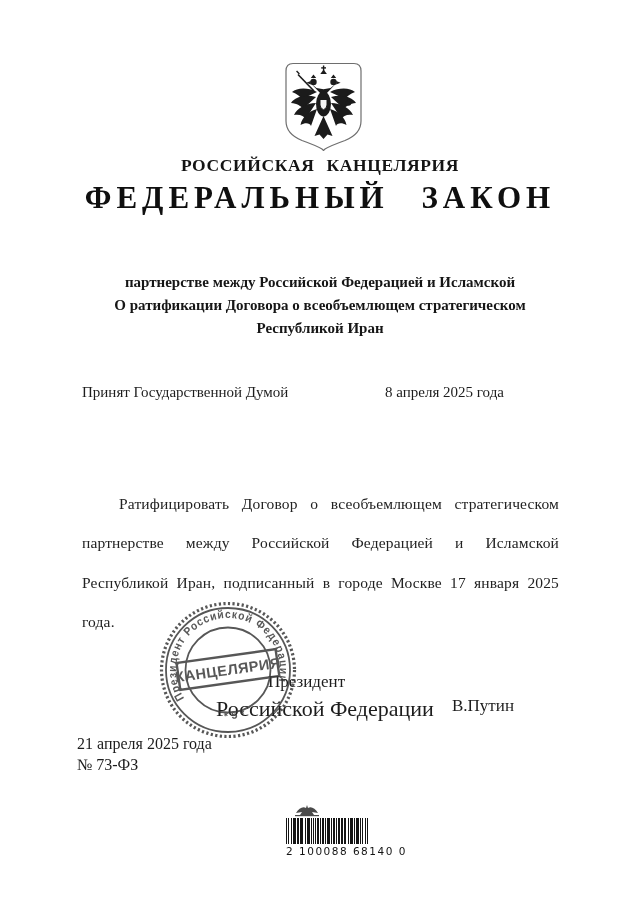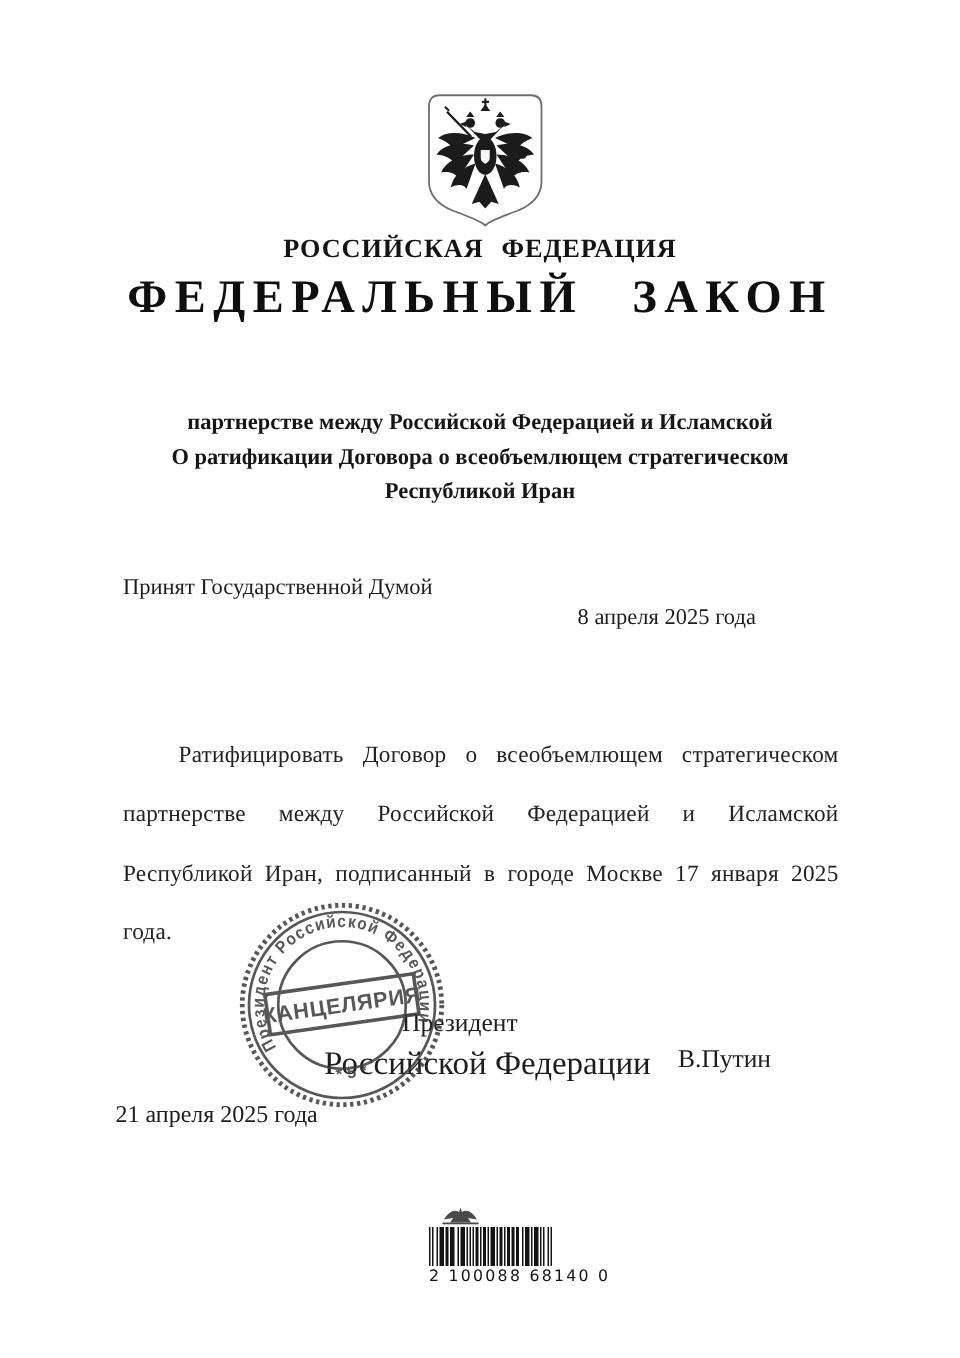--- a/index.html
+++ b/index.html
@@ -19,21 +19,21 @@
     position:absolute; left:0; top:180px; width:640px; text-align:center;
     font-weight:bold; font-size:31px; letter-spacing:5px; word-spacing:20px; color:#0f0f0f;
   }
   
   .law-title{
     position:absolute; left:90px; top:271px; width:460px; text-align:center;
     font-weight:bold; font-size:15px; line-height:23px; color:#161616;
   }
   
   .adopt-row{position:absolute; left:82px; width:480px; font-size:15px;}
-  .adopt-row .date{position:absolute; left:303px; top:0;margin-top:20px;}
+  .adopt-row .date{position:absolute; left:303px; top:0;}
   .adopt-row.serif{top:384px; font-family:"Liberation Serif", serif;}
   .adopt-row.typew{top:417px; font-family:"Liberation Mono", monospace; font-size:13.5px; letter-spacing:0.3px;}
   
   .law-body{
     position:absolute; left:82px; top:468px; width:477px;
     font-size:15.5px; line-height:39.5px; text-align:justify; text-indent:37px;
     color:#222222; letter-spacing:0.15px;
   }
   
   .sig-line1{position:absolute; left:268px; top:672px; font-size:17px;}
@@ -83,21 +83,21 @@
       <path d="M47,48 C55,50 62,56 63.5,64 C58,61 54,62.5 53,65 Z"></path>
       <path d="M40.5,55 L31.5,75 L36.5,73.5 L40.5,78 L44.5,73.5 L49.5,75 Z"></path>
       <line x1="31" y1="30" x2="15" y2="13.5" stroke="#1b1b1b" stroke-width="1.6"></line>
       <rect x="13" y="10.8" width="4" height="1.4" transform="rotate(45 15 11.5)"></rect>
       <circle cx="65.5" cy="42" r="2.8"></circle>
       <rect x="64.9" y="37.2" width="1.2" height="3"></rect>
     </g>
     <path d="M37,38.5 h7 v5.5 q0,3.2 -3.5,4.8 q-3.5,-1.6 -3.5,-4.8 Z" fill="#f5f5f5" stroke="#1b1b1b" stroke-width="1"></path>
   </svg>
 
-  <div class="country">РОССИЙСКАЯ ФЕДЕРАЦИЯ</div>
+  <div class="country">РОССИЙСКАЯ КАНЦЕЛЯРИЯ</div>
   <div class="doctype">ФЕДЕРАЛЬНЫЙ ЗАКОН</div>
 
   <div class="law-title">
     <div>партнерстве между Российской Федерацией и Исламской</div>
     <div>О ратификации Договора о всеобъемлющем стратегическом</div>
     <div>Республикой Иран</div>
   </div>
 
   <div class="adopt-row serif">
     <span>Принят Государственной Думой</span>
@@ -124,20 +124,21 @@
         <textPath href="#ringPath" startOffset="0" textLength="205" lengthAdjust="spacingAndGlyphs">Президент Российской Федерации</textPath>
       </text>
       <text x="85" y="134" text-anchor="middle" font-family="Liberation Sans, sans-serif" font-size="11" font-weight="bold">*  5  *</text>
       <rect x="35" y="71" width="100" height="27" fill="#ffffff" fill-opacity="0" stroke="#3a3a3a" stroke-width="2.4"></rect>
       <text x="85" y="90" text-anchor="middle" font-family="Liberation Sans, sans-serif" font-size="14.5" font-weight="bold" letter-spacing="0.5">КАНЦЕЛЯРИЯ</text>
     </g>
   </svg>
 
   <div class="footer">
     <div>21 апреля 2025 года</div>
+    <div>№ 73-ФЗ</div>
   </div>
 
   <div class="barcode">
     <svg class="barcode-mark" viewBox="0 0 26 13">
       <path d="M2,9 C5,4 9,2 12,4 L13,1 L14,4 C17,2 21,4 24,9 L18,8 L20,11 L6,11 L8,8 Z" fill="#4a4a4a"></path>
       <rect x="1" y="11" width="24" height="1.2" fill="#4a4a4a"></rect>
     </svg>
     <div class="bars">
         <span style="width: 1px;"></span>
         <i style="width: 1px;"></i>

